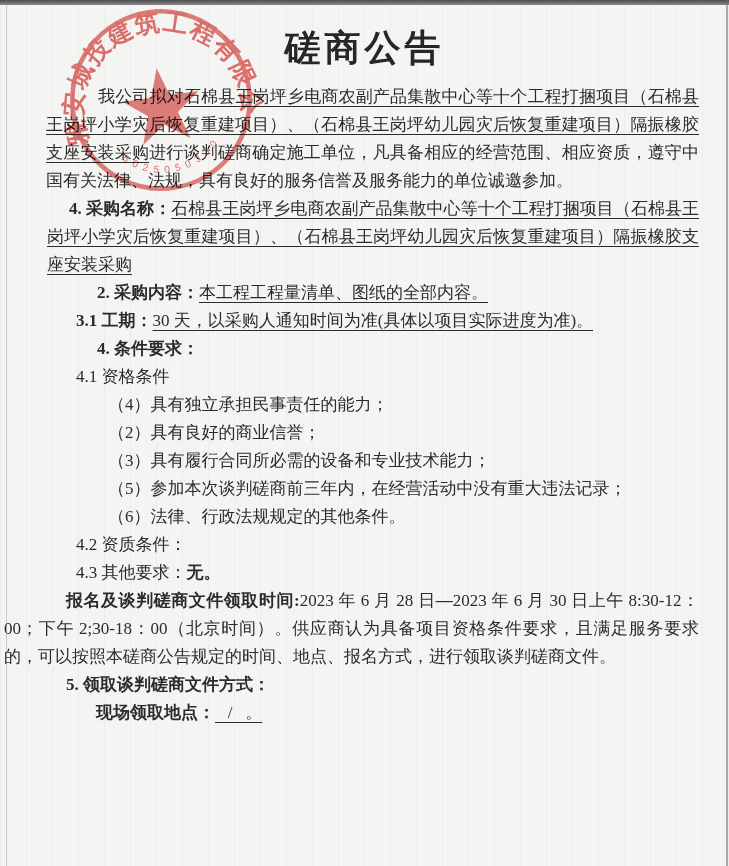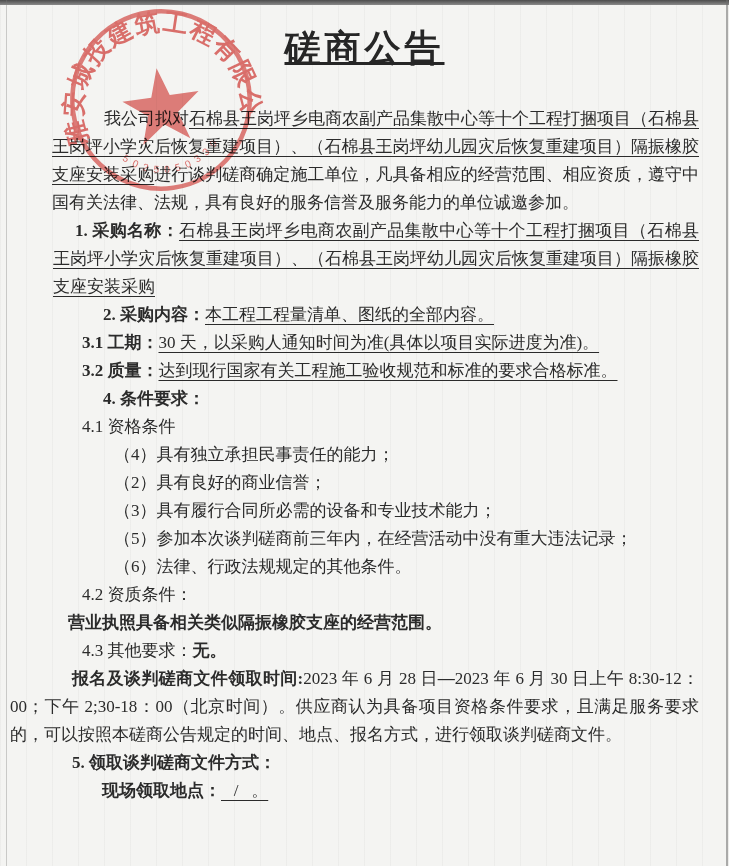--- a/index.html
+++ b/index.html
@@ -15,24 +15,24 @@
       linear-gradient(#f4f4f2,#f4f4f2);
     color:#2b2b2b;
   }
   .scan-top-bar{
     position:absolute;left:0;top:0;width:729px;height:5px;
     background:linear-gradient(#4c4c4c,#8a8a8a);
   }
   .scan-left-line{position:absolute;left:6px;top:0;width:1px;height:866px;background:rgba(120,120,120,.35);}
   .scan-right-line{position:absolute;right:1px;top:0;width:2px;height:866px;background:rgba(110,110,110,.55);}
   .title{
-    margin:24px 0 32px 0;text-align:center;
-    font-size:36px;font-weight:bold;letter-spacing:4px;color:#262626;text-decoration:underline;
+    margin:24px 0 10px 0;text-align:center;
+    font-size:36px;font-weight:bold;letter-spacing:4px;color:#262626;
   }
-  .content{padding:0 30px 0 10px;font-size:17px;line-height:28px;}
+  .content{padding:0 30px 0 4px;font-size:17px;line-height:28px;}
   .para{margin:0;text-align:justify;}
   .para.intro{margin-left:42px;text-indent:52px;}
   .para.sec1{margin-left:43px;text-indent:22px;}
   .para.l2{margin-left:93px;}
   .para.l3{margin-left:72px;}
   .para.item{margin-left:104px;}
   .para.flush{margin-left:58px;}
   .para.hang{margin-left:0;text-indent:62px;}
   .para.sec5{margin-left:62px;}
   .para.flush2{margin-left:92px;}
@@ -49,33 +49,31 @@
 
 <div class="page">
   <div class="scan-top-bar"></div>
   <div class="scan-left-line"></div>
   <div class="scan-right-line"></div>
 
   <h1 class="title">磋商公告</h1>
 
   <div class="content">
       <p class="para intro"><span>我公司拟对</span><span class="ul">石棉县王岗坪乡电商农副产品集散中心等十个工程打捆项目（石棉县王岗坪小学灾后恢复重建项目）、（石棉县王岗坪幼儿园灾后恢复重建项目）隔振橡胶支座安装采购</span><span>进行谈判磋商确定施工单位，凡具备相应的经营范围、相应资质，遵守中国有关法律、法规，具有良好的服务信誉及服务能力的单位诚邀参加。</span></p>
-      <p class="para sec1"><span class="bold">1. 采购名称：</span><span class="ul">石棉县王岗坪乡电商农副产品集散中心等十个工程打捆项目（石棉县王岗坪小学灾后恢复重建项目）、（石棉县王岗坪幼儿园灾后恢复重建项目）隔振橡胶支座安装采购</span></p>
+      <p class="para sec1"><span class="bold">4. 采购名称：</span><span class="ul">石棉县王岗坪乡电商农副产品集散中心等十个工程打捆项目（石棉县王岗坪小学灾后恢复重建项目）、（石棉县王岗坪幼儿园灾后恢复重建项目）隔振橡胶支座安装采购</span></p>
       <p class="para l2"><span class="bold">2.  采购内容：</span><span class="ul">本工程工程量清单、图纸的全部内容。</span></p>
       <p class="para l3"><span class="bold">3.1 工期：</span><span class="ul">30 天，以采购人通知时间为准(具体以项目实际进度为准)。</span></p>
-      <p class="para l3"><span class="bold">3.2 质量：</span><span class="ul">达到现行国家有关工程施工验收规范和标准的要求合格标准。</span></p>
       <p class="para l2"><span class="bold">4. 条件要求：</span></p>
       <p class="para l3"><span>4.1 资格条件</span></p>
       <p class="para item"><span>（4）具有独立承担民事责任的能力；</span></p>
       <p class="para item"><span>（2）具有良好的商业信誉；</span></p>
       <p class="para item"><span>（3）具有履行合同所必需的设备和专业技术能力；</span></p>
       <p class="para item"><span>（5）参加本次谈判磋商前三年内，在经营活动中没有重大违法记录；</span></p>
       <p class="para item"><span>（6）法律、行政法规规定的其他条件。</span></p>
       <p class="para l3"><span>4.2 资质条件：</span></p>
-      <p class="para flush"><span class="bold">营业执照具备相关类似隔振橡胶支座的经营范围。</span></p>
       <p class="para l3"><span>4.3 其他要求：</span><span class="bold">无。</span></p>
       <p class="para hang"><span class="bold">报名及谈判磋商文件领取时间:</span><span>2023 年 6 月 28 日</span><span class="bold">—</span><span>2023 年 6 月 30 日上午 8:30-12：00；下午 2;30-18：00（北京时间）。供应商认为具备项目资格条件要求，且满足服务要求的，可以按照本磋商公告规定的时间、地点、报名方式，进行领取谈判磋商文件。</span></p>
       <p class="para sec5"><span class="bold">5.  领取谈判磋商文件方式：</span></p>
       <p class="para flush2"><span class="bold">现场领取地点：</span><span class="ul">&nbsp;&nbsp;&nbsp;/&nbsp;&nbsp;&nbsp;。</span></p>
     </div>
 
   <svg class="stamp" viewBox="0 0 210 210" xmlns="http://www.w3.org/2000/svg">
     <circle cx="105" cy="105" r="97" fill="none" stroke="#dd5450" stroke-width="5" opacity="0.9"></circle>
     <path d="M105,70 L115.2,101 L147,101 L121.5,120.5 L131,151 L105,132 L79,151 L88.5,120.5 L63,101 L94.8,101 Z" fill="#dd5450" opacity="0.9"></path>
     <path id="sealArcTop" d="M 20,140 A 88,88 0 1 1 190,140" fill="none"></path>

